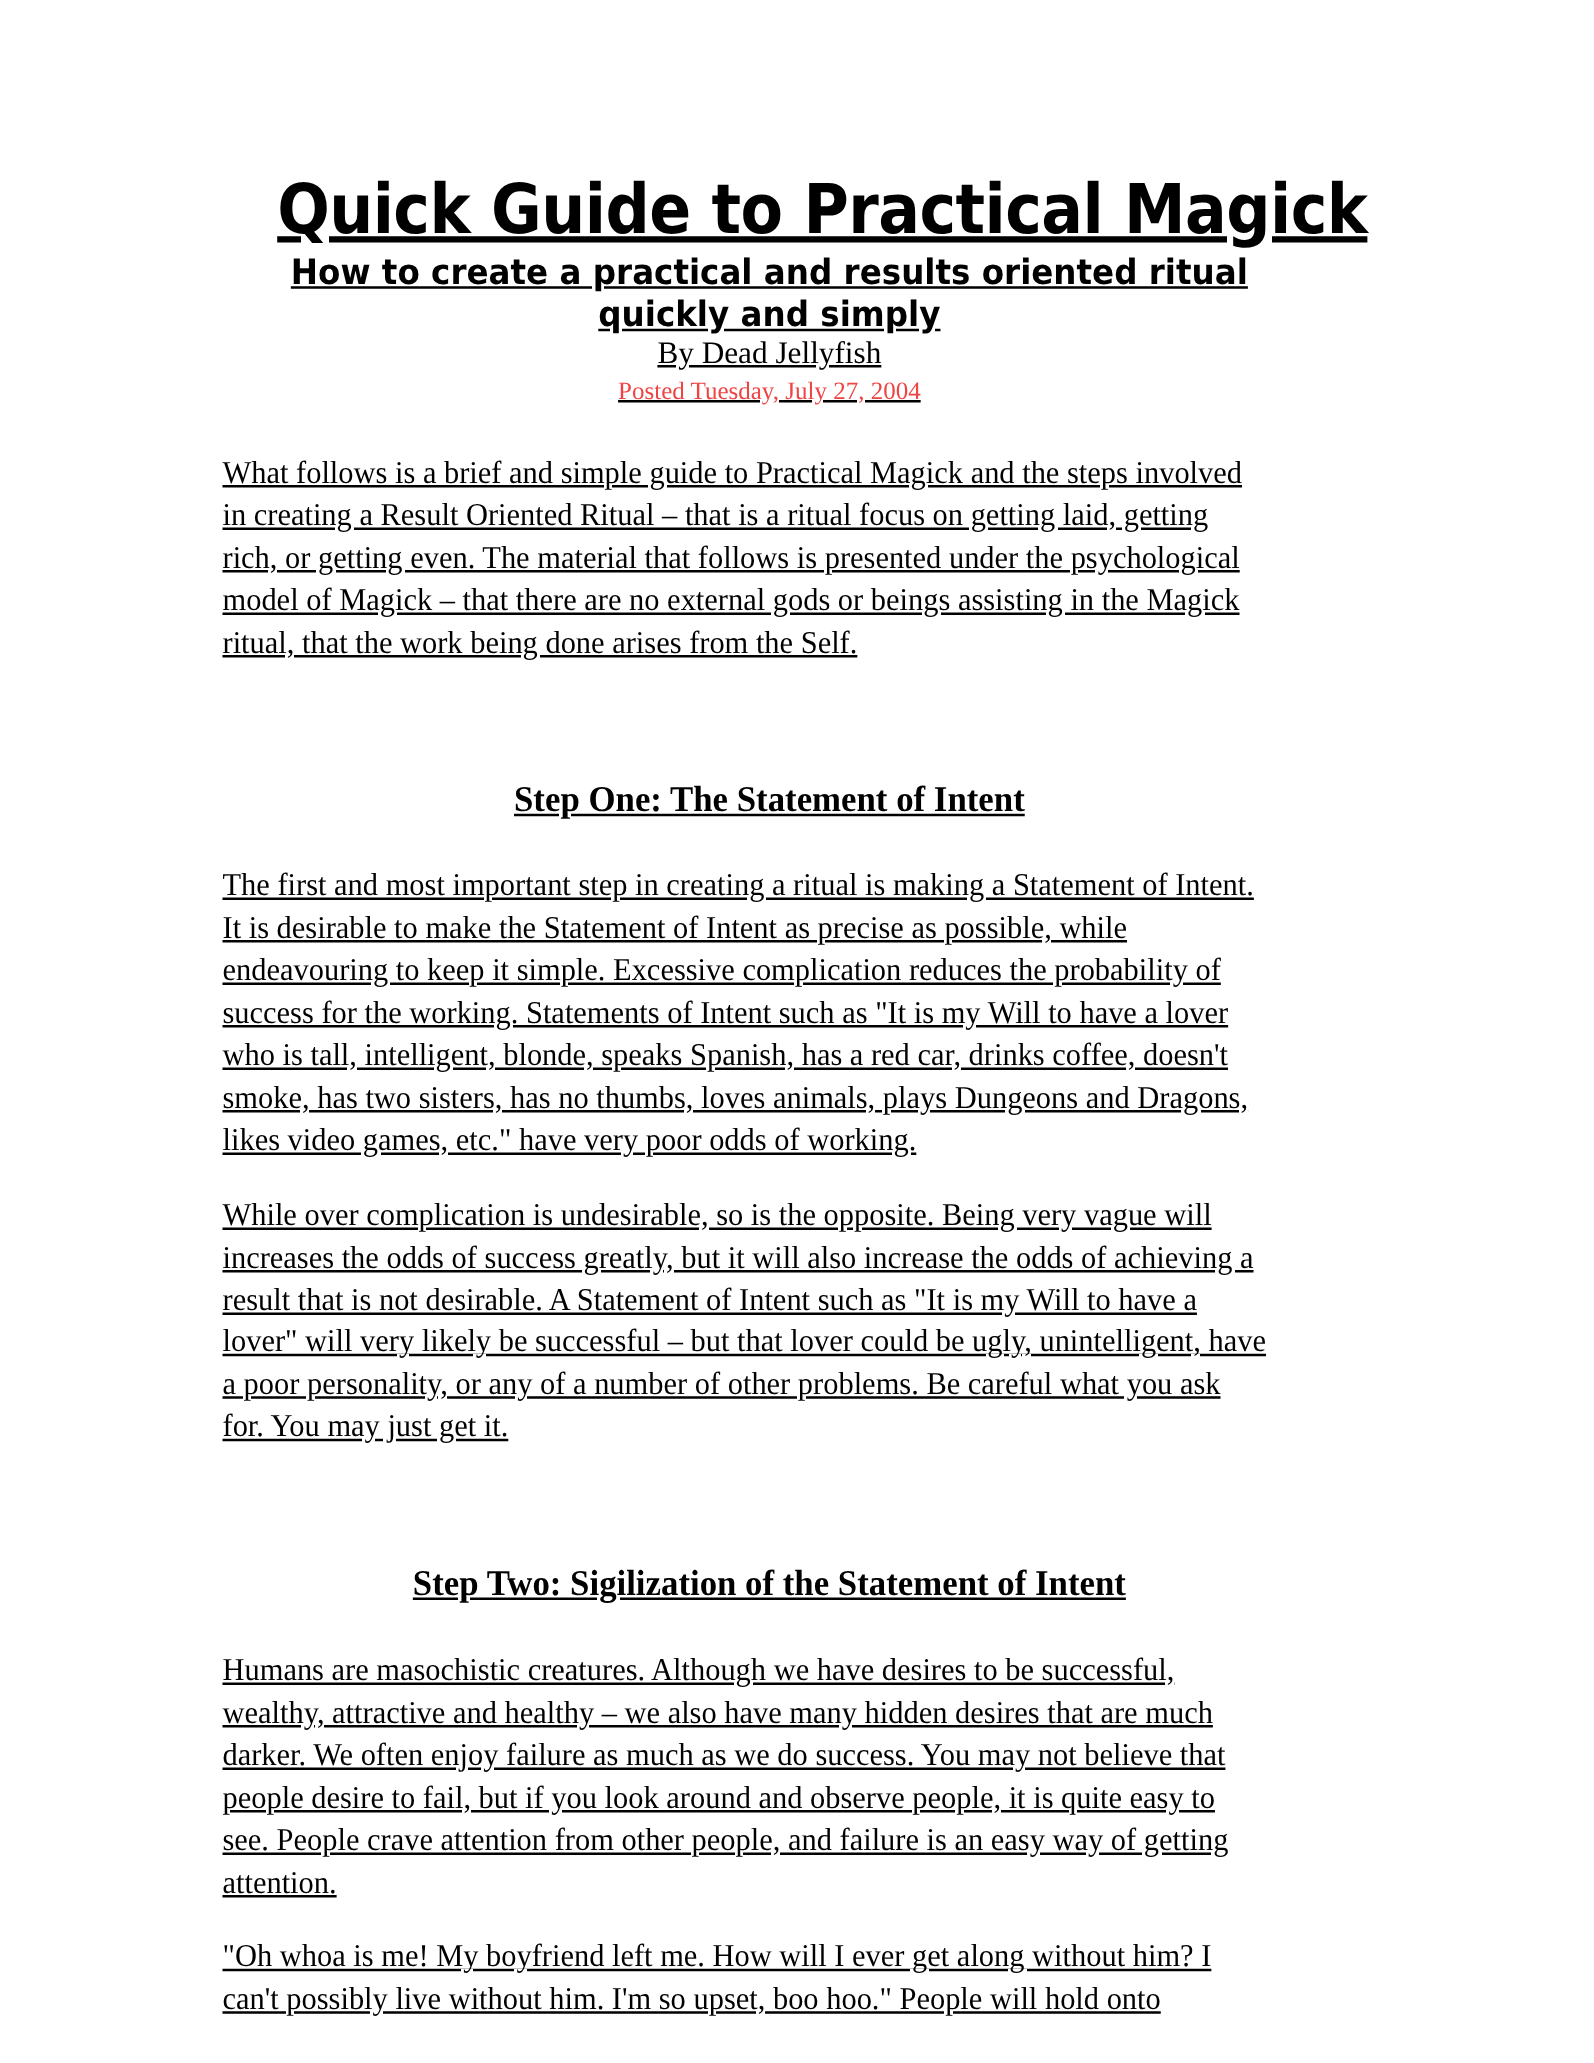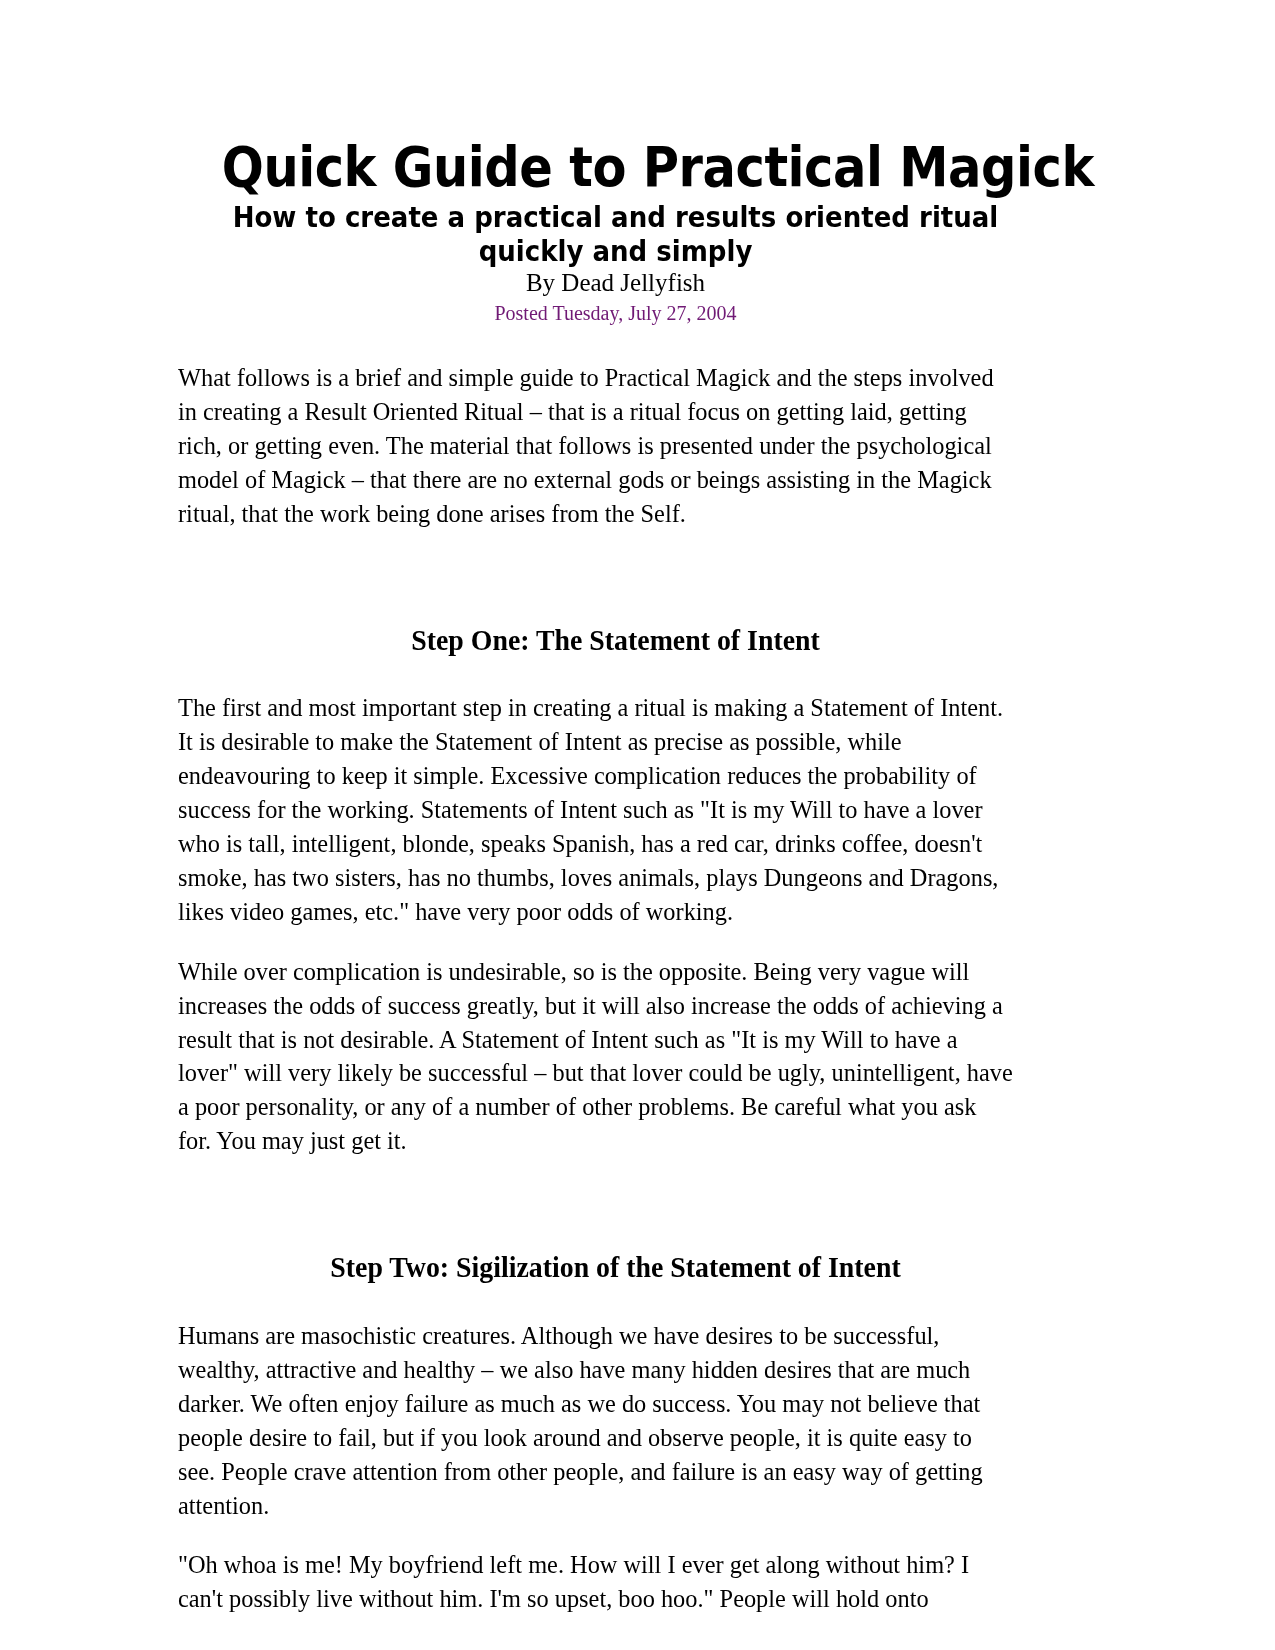--- a/index.html
+++ b/index.html
@@ -15,20 +15,21 @@
     background: #ffffff;
     margin: 0 auto;
     overflow: hidden;
     box-sizing: border-box;
   }
   .content {
     position: absolute;
     left: 178px;
     top: 0;
     width: 875px;
+    text-decoration: underline;
   }
 
   
   .doc-title {
     font-family: "DejaVu Sans", sans-serif;
     font-weight: bold;
     font-size: 55px;
     line-height: 1.0;
     letter-spacing: -0.5px;
     text-align: center;
@@ -59,21 +60,21 @@
     font-family: "Liberation Serif", "DejaVu Serif", serif;
     font-size: 25px;
     line-height: 1.15;
     color: #000000;
     margin: 0;
   }
   .byline-date {
     font-family: "Liberation Serif", "DejaVu Serif", serif;
     font-size: 20px;
     line-height: 1.2;
-    color: #701a75;
+    color: #ef4444;
     margin: 3px 0 0 0;
     text-align: center;
   }
 
   
   .body-para {
     font-family: "Liberation Serif", "DejaVu Serif", serif;
     font-size: 25.5px;
     line-height: 1.33;
     color: #000000;

